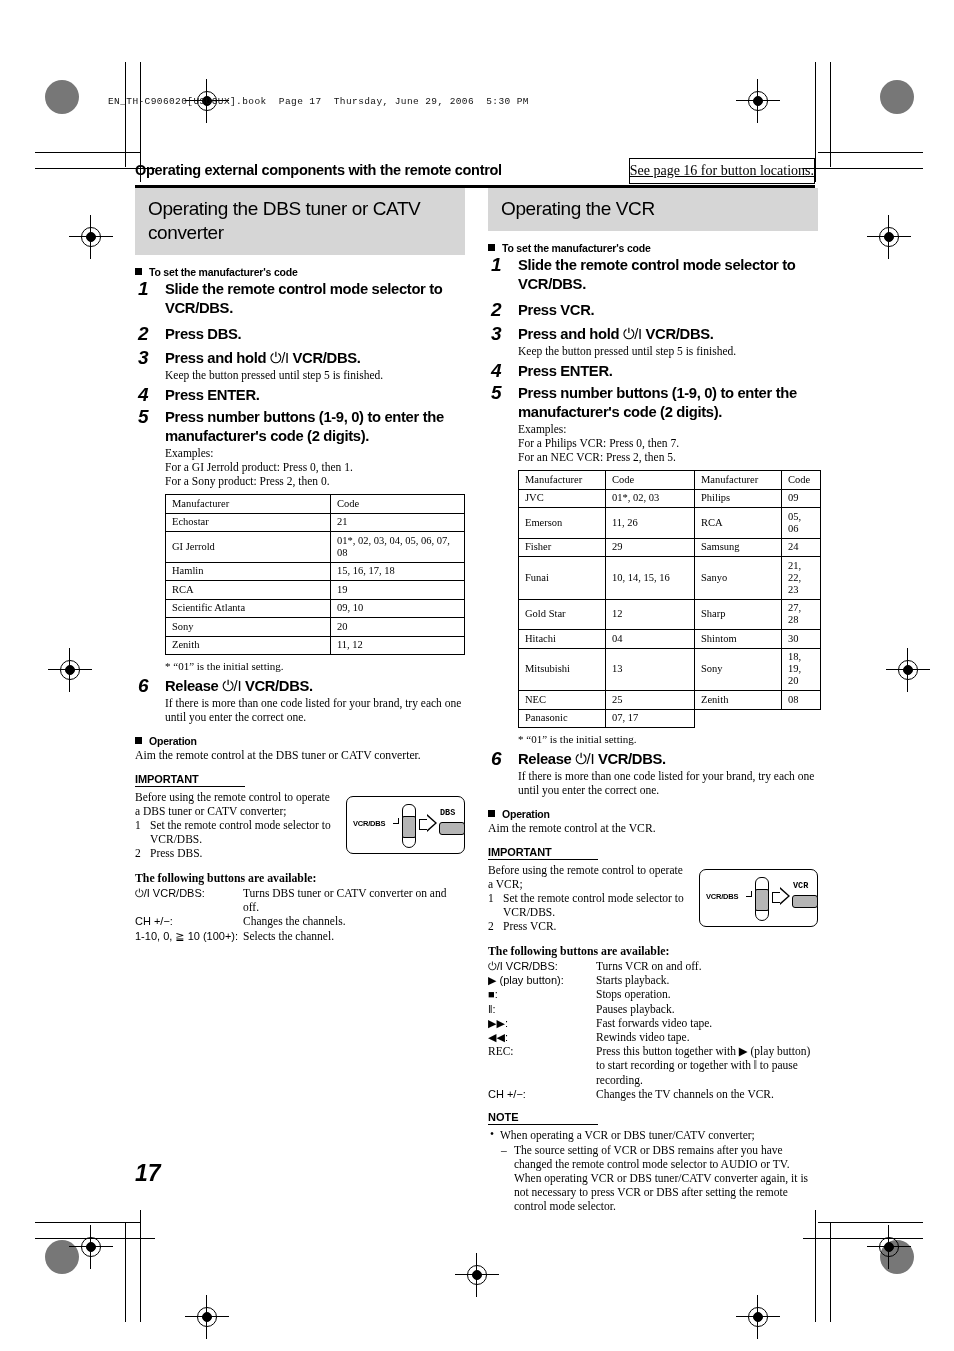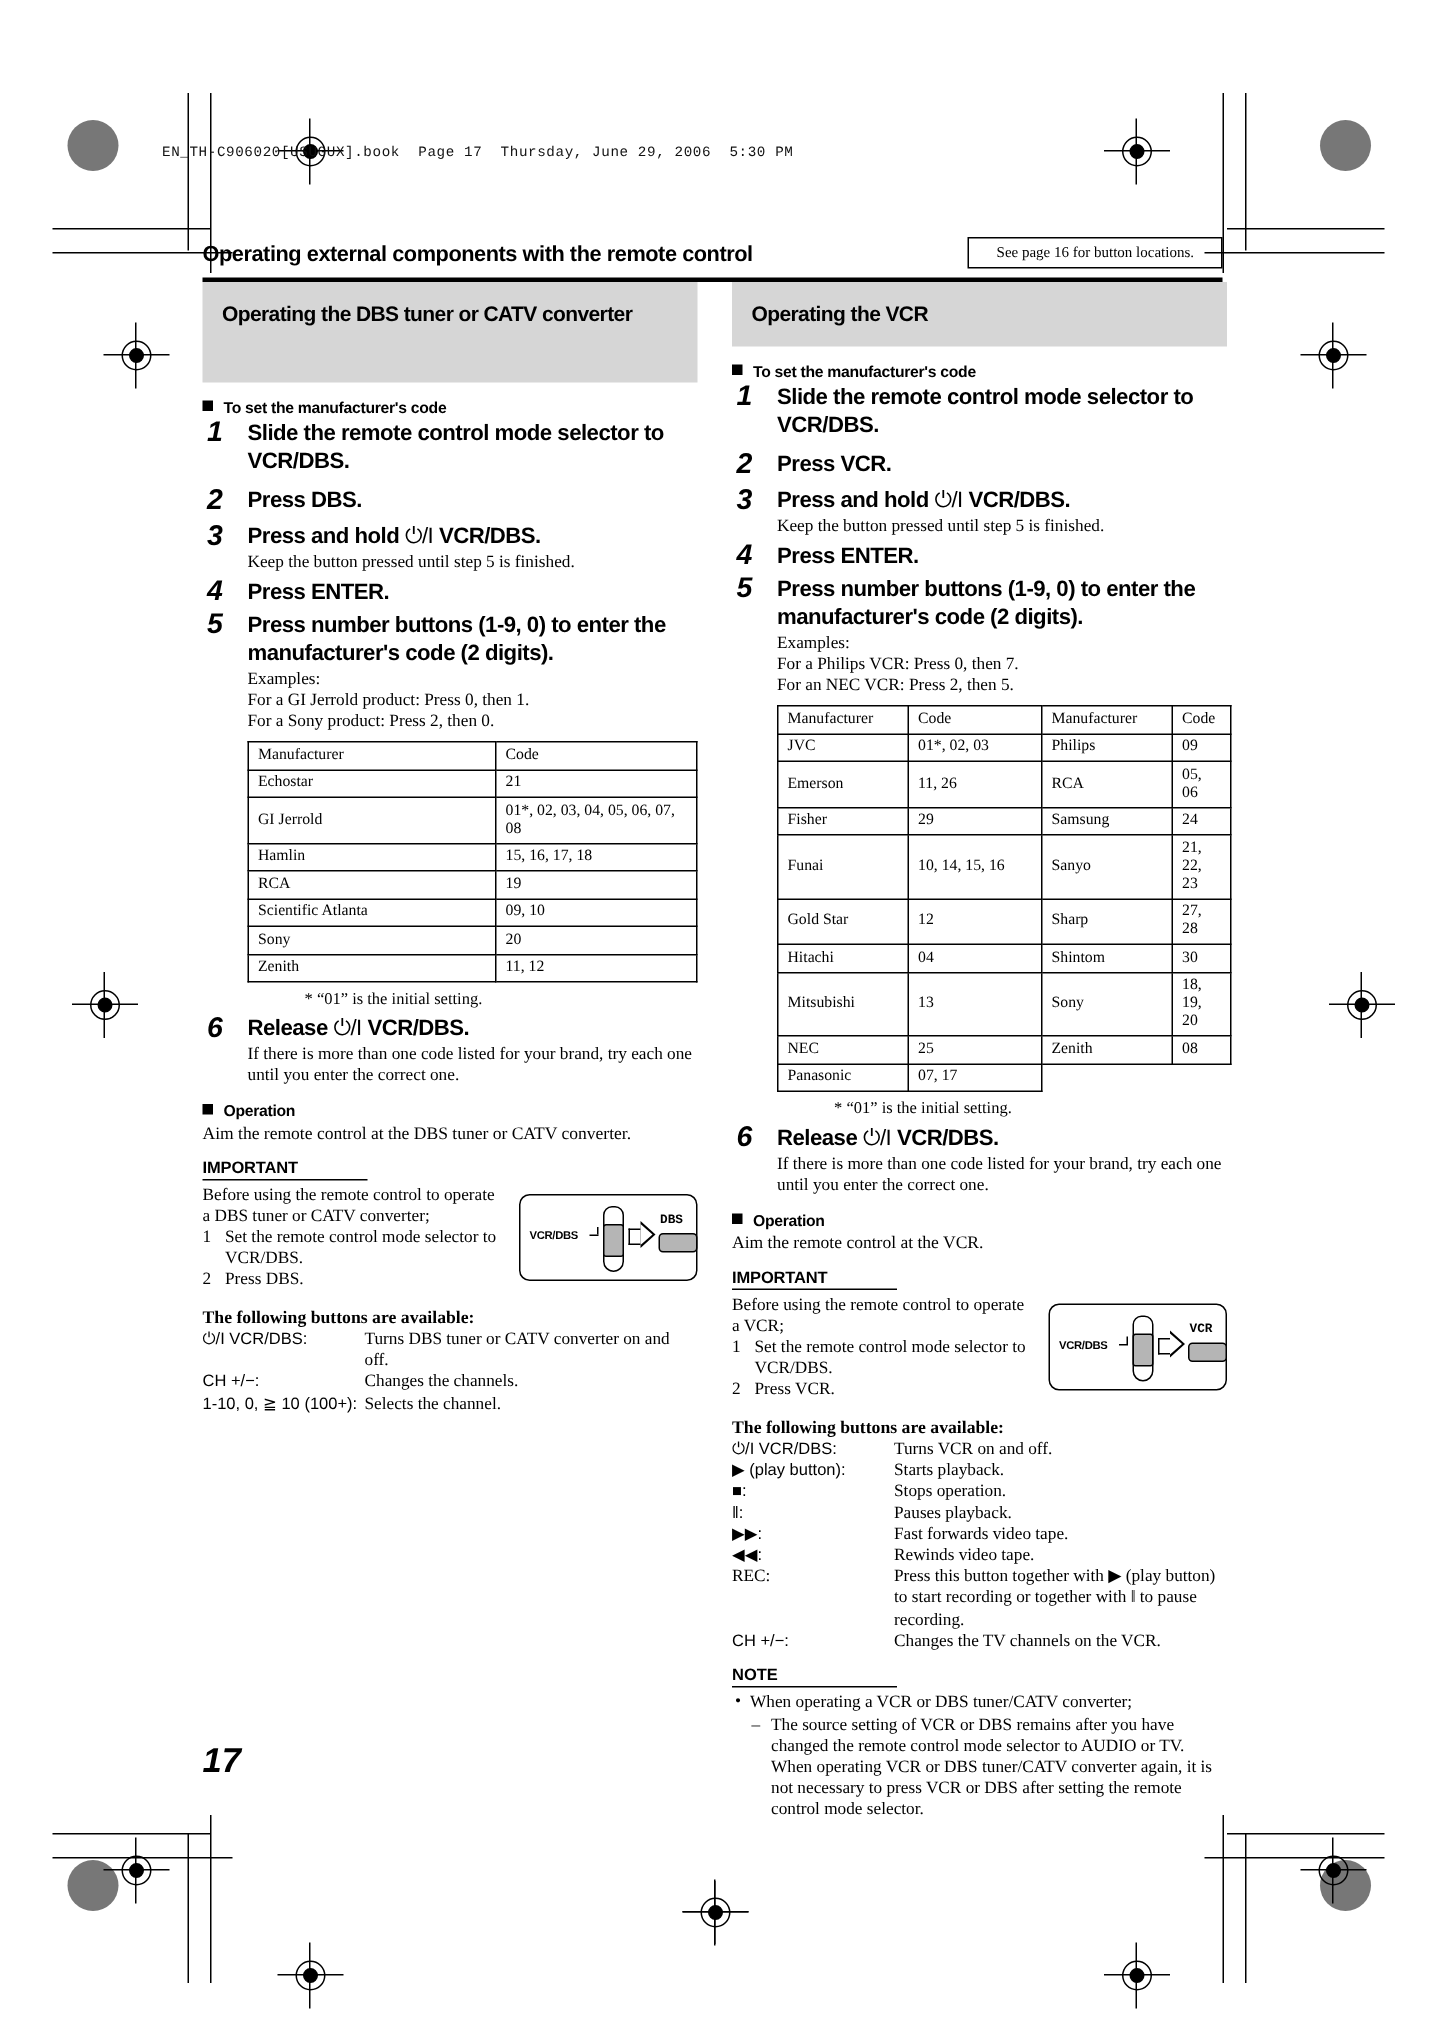--- a/index.html
+++ b/index.html
@@ -18,29 +18,29 @@
   
   #page{position:absolute;left:0;top:0;width:954px;height:1351px;}
 
   .bookhdr{position:absolute;left:108px;top:96px;font-family:"Liberation Mono", monospace;
            font-size:9.5px;letter-spacing:.4px;color:#111;white-space:pre;}
 
   .runhead{position:absolute;left:135px;top:161px;width:680px;}
   .runhead .title{font-family:"Liberation Sans", sans-serif;font-weight:bold;font-size:14.5px;
                   letter-spacing:-.3px;display:inline-block;}
   .runhead .seebox{position:absolute;right:0;top:-3px;border:1.1px solid #000;
-                   padding:4px 18px;font-size:10px;}
+                   padding:4px 0;font-size:14px;text-decoration:underline;}
   .runhead .rule{position:absolute;left:0;top:24px;width:680px;height:2.6px;background:#000;}
 
   .col{position:absolute;top:188px;}
   .colL{left:135px;width:330px;}
   .colR{left:488px;width:330px;}
 
-  .sechead{background:#d6d6d6;font-family:"Liberation Sans", sans-serif;font-weight:bold;
-           font-size:14px;line-height:24px;padding:9px 13px 10px 13px;letter-spacing:-.4px;}
+  .sechead{background:#d6d6d6;font-family:"Liberation Sans", sans-serif;font-weight:normal;
+           font-size:19px;line-height:24px;padding:9px 13px 10px 13px;letter-spacing:-.4px;}
   .sechead.two{height:48px;}
   .sechead.one{height:24px;}
 
   .bullethead{font-family:"Liberation Sans", sans-serif;font-weight:bold;font-size:10.5px;
               margin-top:11px;margin-bottom:2px;letter-spacing:-.2px;}
   .bullethead .sq{display:inline-block;width:7px;height:7px;background:#000;margin-right:7px;
                   vertical-align:1px;}
 
   .step{position:relative;padding-left:30px;margin-top:2px;}
   .step .num{position:absolute;left:3px;top:-2px;font-family:"Liberation Sans", sans-serif;
@@ -54,21 +54,21 @@
   table.codes td{border:.9px solid #000;padding:2.5px 6px 3px 6px;line-height:12px;}
   table.codes td.hd{font-weight:normal;}
   table.codes td.empty{border-left:.9px solid #000;border-top:none;border-right:none;border-bottom:none;}
   .tblL{width:300px;}
   .tblL td:first-child{width:152px;}
   .tblR{width:303px;}
   .tblR td:nth-child(1){width:74px;}
   .tblR td:nth-child(2){width:76px;}
   .tblR td:nth-child(3){width:74px;}
 
-  .footnote{font-size:11px;margin-top:5px;margin-left:38px;}
+  .footnote{font-size:11px;margin-top:5px;}
 
   .opbody{font-size:11.7px;line-height:14.5px;}
 
   .impt{font-family:"Liberation Sans", sans-serif;font-weight:bold;font-size:11px;
         letter-spacing:-.1px;margin-top:9px;}
   .imptrule{width:110px;height:1.4px;background:#000;margin-top:1px;margin-bottom:3px;}
 
   .imptwrap{position:relative;}
   .imptxt{font-size:11.5px;line-height:14px;width:200px;}
   .imptxt .li{position:relative;padding-left:15px;}

